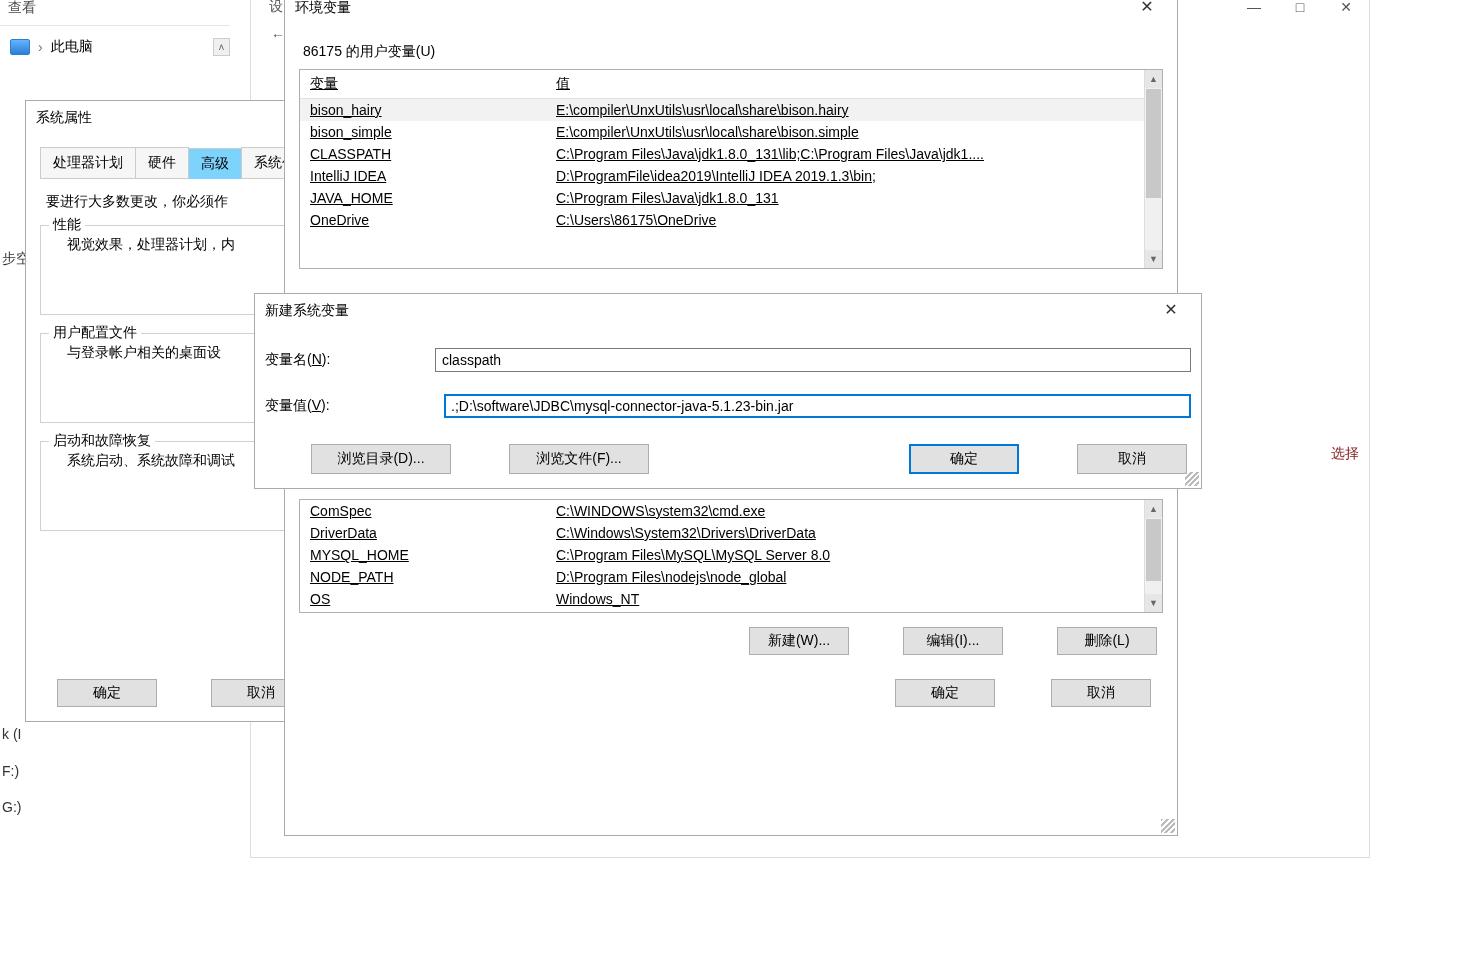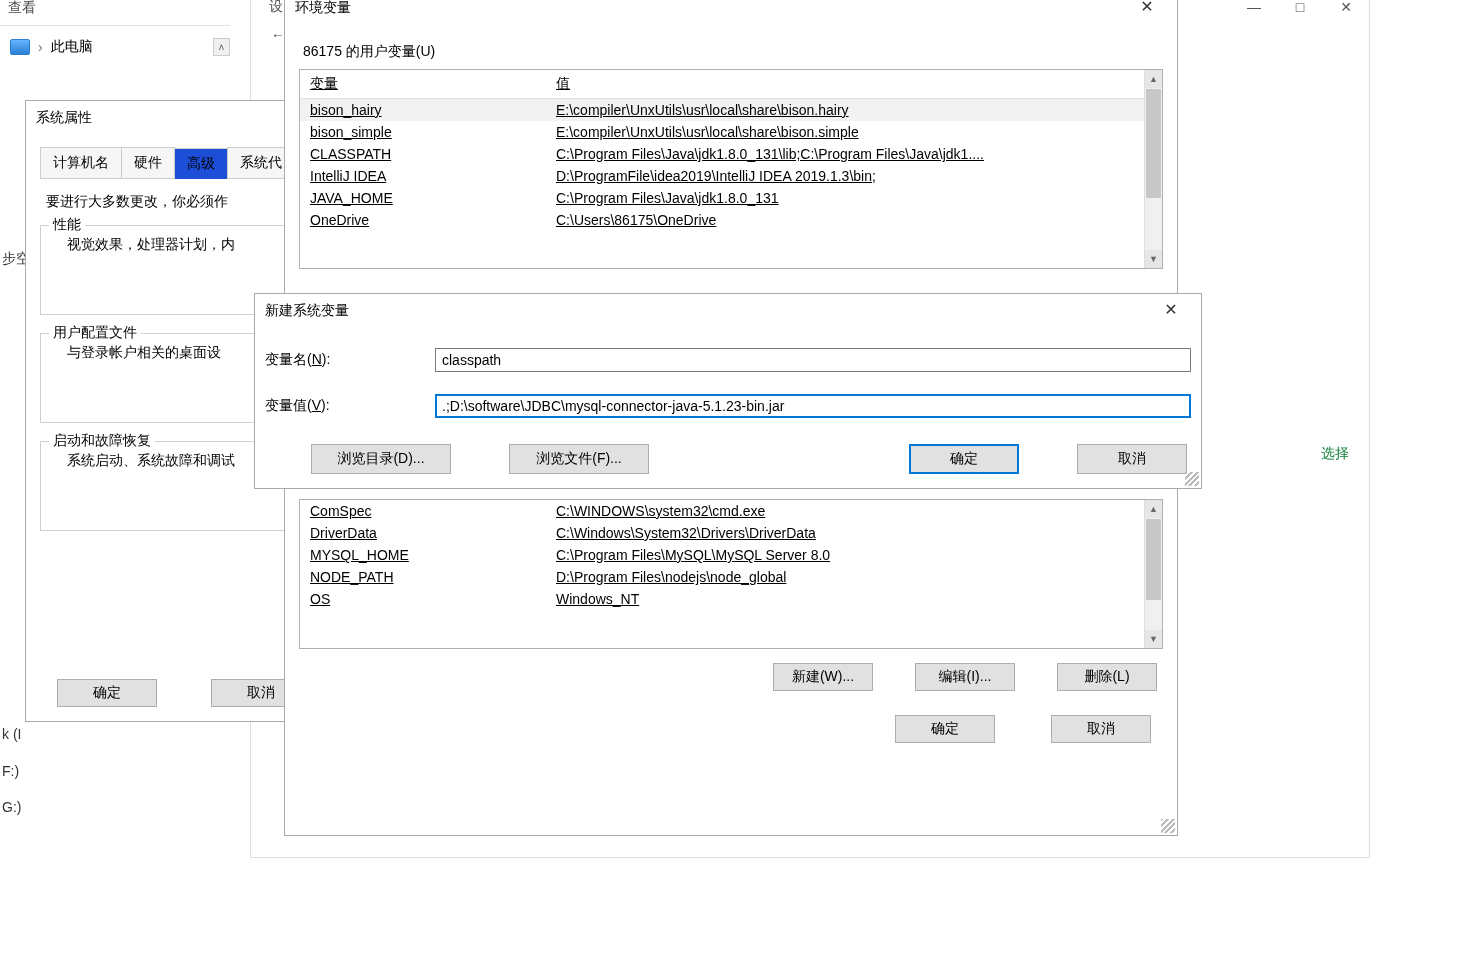--- a/index.html
+++ b/index.html
@@ -45,58 +45,58 @@
   #bg-explorer .scroll-up { width:17px; height:18px; margin-left:auto; background:#f0f0f0; border:1px solid #ccc; display:flex; align-items:center;justify-content:center; font-size:10px; color:#555;}
 
   
   #left-sliver { position:absolute; left:0; top:240px; width:25px; font-size:14px; color:#333; line-height:2.6; }
   #left-sliver div { padding-left:2px; white-space:nowrap; }
 
   
   #sys-props { left:25px; top:100px; width:430px; }
   #sys-props .tabs { display:flex; border-bottom:1px solid #ccc; margin-top:4px; }
   #sys-props .tab { padding:6px 12px; border:1px solid #ccc; border-bottom:none; margin-right:-1px; background:#f6f6f6; cursor:pointer; }
-  #sys-props .tab.active { background:#1d4ed8; position:relative; top:1px; }
+  #sys-props .tab.active { background:#7dd3fc; position:relative; top:1px; }
   #sys-props .hint { padding:14px 6px; }
   #sys-props .section-desc { padding:0 6px 12px 16px; }
   #sys-props .footer-btns { display:flex; gap:12px; justify-content:center; padding:10px 0 14px 0; }
 
   
   #settings-window { left:250px; top:-12px; width:1120px; height:870px; background:#fff; border:1px solid #ddd; }
   #settings-window .title-area { height:36px; display:flex; align-items:center; }
   #settings-window .title-text { padding-left:18px; color:#555; }
   #settings-window .win-ctrls { margin-left:auto; display:flex; }
   #settings-window .win-ctrls span { width:46px; height:30px; display:flex; align-items:center; justify-content:center; color:#555; cursor:pointer; }
   #settings-window .body-cropped { padding-left:20px; color:#555; }
-  #settings-window .pick-text { position:absolute; right:20px; top:456px; color:#15803d; }
+  #settings-window .pick-text { position:absolute; right:10px; top:456px; color:#7f1d1d; }
 
   
   #env-dlg { left:284px; top:-10px; width:894px; height:846px; }
   #env-dlg .section-label { padding:10px 0 8px 4px; }
   #env-dlg .var-table-wrap { border:1px solid #b0b0b0; height:200px; position:relative; display:flex; }
   #env-dlg .var-table { flex:1; overflow:hidden;text-decoration:underline; }
   #env-dlg table { width:100%; border-collapse:collapse; table-layout:fixed; }
   #env-dlg th { text-align:left; font-weight:400; background:#fff; border-bottom:1px solid #e2e2e2; padding:5px 10px; position:sticky; top:0; }
   #env-dlg th:first-child { width:246px; }
   #env-dlg td { padding:3px 10px; white-space:nowrap; overflow:hidden; text-overflow:ellipsis; }
   #env-dlg tbody tr.sel td { background:#f2f2f2; }
   #env-dlg .fake-scroll { width:18px; background:#f0f0f0; border-left:1px solid #ddd; display:flex; flex-direction:column; }
   #env-dlg .fake-scroll .arrow { height:18px; background:#e6e6e6; display:flex; align-items:center;justify-content:center; font-size:9px; color:#666; }
   #env-dlg .fake-scroll .thumb { flex:0 0 55%; background:#c8c8c8; margin:1px; }
-  #env-dlg .btn-row { display:flex; justify-content:flex-end; padding:14px 6px 6px 0; }
+  #env-dlg .btn-row { display:flex; justify-content:flex-end; gap:12px; padding:14px 6px 6px 0; }
   #env-dlg .dlg-footer { display:flex; justify-content:flex-end; gap:14px; padding:18px 12px 14px 0; }
-  #env-dlg .sys-section .var-table-wrap { height:150px; }
+  #env-dlg .sys-section .var-table-wrap { height:114px; }
 
   
   #new-var-dlg { left:254px; top:293px; width:948px; }
   #new-var-dlg .dlg-title { border-bottom:none; }
   #new-var-dlg .row { display:flex; align-items:center; margin:22px 10px 6px 10px; }
   #new-var-dlg .row label { width:170px; }
   #new-var-dlg .row input { flex:1; }
-  #new-var-dlg .row input.focused { border:1px solid #0078d7; box-shadow:0 0 0 1px #0078d7 inset; }
+  #new-var-dlg .row input.focused { border:1px solid #0078d7; box-shadow:0 0 0 1px #0078d7 inset;margin-left:9px; }
   #new-var-dlg .btns { display:flex; gap:16px; padding:20px 14px 14px 14px; }
   #new-var-dlg .btns .spacer { flex:1; }
   #new-var-dlg .resize-grip { position:absolute; right:2px; bottom:2px; width:14px; height:14px;
     background:repeating-linear-gradient(135deg,#bbb 0 2px,transparent 2px 4px); }
   #env-dlg .resize-grip { position:absolute; right:2px; bottom:2px; width:14px; height:14px;
     background:repeating-linear-gradient(135deg,#bbb 0 2px,transparent 2px 4px); }
 
   u { text-decoration: underline; }
 </style>
 </head>
@@ -131,21 +131,21 @@
   <div class="body-cropped">←</div>
   <div class="pick-text">选择</div>
 </div>
 
 <div id="sys-props" class="dlg">
   <div class="dlg-title">
     <span>系统属性</span>
   </div>
   <div class="dlg-body">
     <div class="tabs">
-      <div class="tab">计算机名</div>
+      <div class="tab">处理器计划</div>
       <div class="tab">硬件</div>
       <div class="tab active">高级</div>
       <div class="tab">系统代</div>
     </div>
     <div class="hint">要进行大多数更改，你必须作</div>
 
     <div class="groupbox" style="height:90px">
       <span class="legend">性能</span>
       <div class="section-desc">视觉效果，处理器计划，内</div>
     </div>

